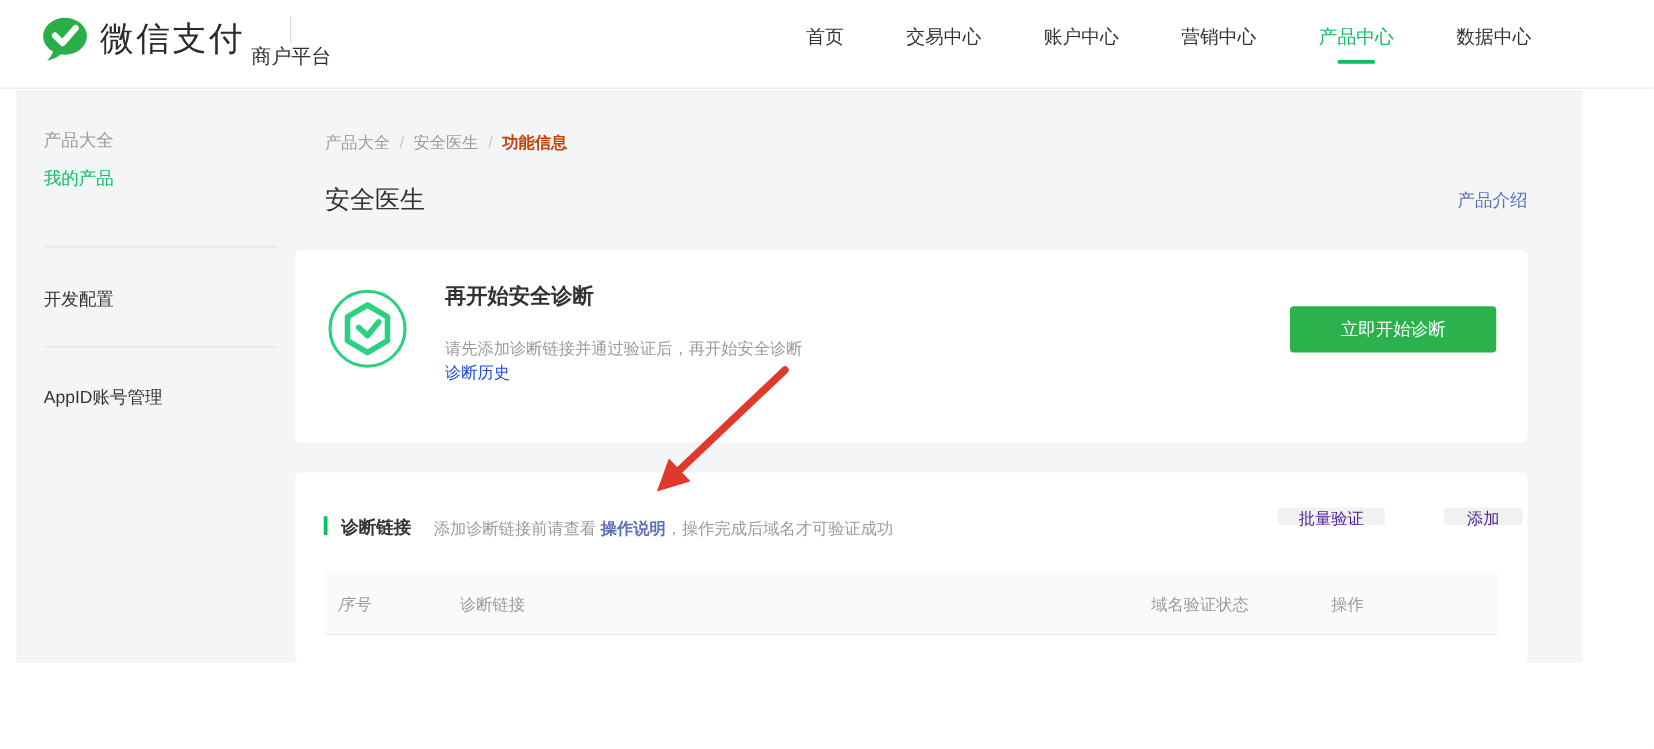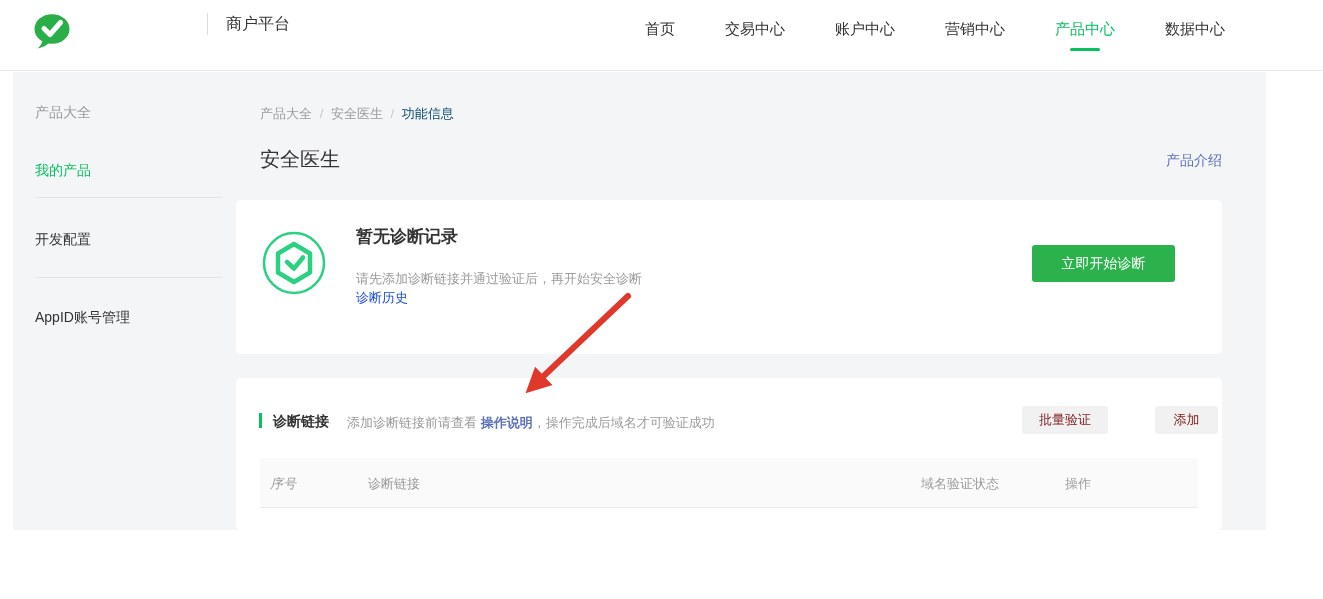--- a/index.html
+++ b/index.html
@@ -27,46 +27,46 @@
   .side-item { position:absolute; left:22px; font-size:14px; color:#333; cursor:pointer; white-space:nowrap; }
   .side-item.muted { color:#9b9b9b; }
   .side-item.active { color:#07c160; }
   .side-div { position:absolute; left:22px; width:187px; height:1px; background:#e4e4e4; }
 
   
   .crumbs { position:absolute; left:247px; top:33px; font-size:13px; color:#9b9b9b; }
   .crumbs span { margin-right:4px; }
   .crumb { cursor:pointer; }
   .crumb-sep { color:#c8c8c8; }
-  .crumb-cur { color:#0c4a6e; font-weight:normal; }
+  .crumb-cur { color:#c2410c; font-weight:bold; }
   .page-title { position:absolute; left:247px; top:74px; font-size:20px; color:#333; }
   .intro-link { position:absolute; right:44px; top:80px; font-size:14px; color:#5c70b8; cursor:pointer; }
 
   
   .card { position:absolute; left:223px; width:986px; background:#fff; border-radius:5px; }
   .card1 { top:128px; height:154px; }
   .card2 { top:306px; height:152px; }
 
   
   .icon-circle { position:absolute; left:26px; top:31px; width:64px; height:64px; }
   .c1-title { position:absolute; left:120px; top:25px; font-size:17px; font-weight:600; color:#333; }
   .c1-desc { position:absolute; left:120px; top:70px; font-size:13px; color:#9b9b9b; }
   .c1-link { position:absolute; left:120px; top:89px; font-size:13px; color:#1d4ed8; cursor:pointer; }
-  .primary-btn { position:absolute; left:796px; top:45px; width:143px; height:37px;
+  .primary-btn { position:absolute; left:796px; top:45px; width:165px; height:37px;
     background:#2bb24c; border:none; border-radius:3px; color:#fff; font-size:14px;
     display:flex; align-items:center; justify-content:center; cursor:pointer;
     font-family:inherit; }
 
   
   .sec-bar { position:absolute; left:23px; top:35px; width:3px; height:15px; background:#07c160; }
   .sec-title { position:absolute; left:37px; top:35px; font-size:14px; font-weight:bold; color:#333; }
   .sec-tip { position:absolute; left:111px; top:36px; font-size:13px; color:#9b9b9b; white-space:nowrap; }
   .tip-link { color:#5c70b8; font-weight:bold; cursor:pointer; }
-  .ghost-btn { position:absolute; top:28px; height:28px; background:#f1f1f1; border:none;
-    border-radius:3px; color:#7f1d1d; font-size:13px; cursor:pointer; font-family:inherit; }
+  .ghost-btn { position:absolute; top:28px; height:14px; background:#f1f1f1; border:none;
+    border-radius:3px; color:#4c1d95; font-size:13px; cursor:pointer; font-family:inherit; }
   .btn-batch { left:786px; width:86px; }
   .btn-add { left:919px; width:63px;font-family:Liberation Mono, monospace; }
   .thead { position:absolute; left:24px; top:80px; width:938px; height:50px;
     background:#fafafa; border-bottom:1px solid #eaeaea; }
   .th { position:absolute; top:17px; font-size:13px; color:#9b9b9b; white-space:nowrap; }
   .th-0 { left:10px;font-style:italic; } .th-1 { left:108px; } .th-2 { left:661px; } .th-3 { left:805px; }
 
   
   .arrow-svg { position:absolute; left:0; top:0; width:1323px; height:599px; pointer-events:none; }
 </style>
@@ -75,39 +75,40 @@
 
 <div id="stage">
 
   <div class="hdr">
     <div class="logo-wrap">
       <svg width="38" height="36" viewBox="0 0 38 36">
         <ellipse cx="19" cy="16" rx="17.5" ry="14.8" fill="#2aae47"></ellipse>
         <path d="M10 27 Q8 33 4.5 35.5 Q12 34 16.5 29.5 Z" fill="#2aae47"></path>
         <path d="M11 15.5 L17 21.5 L27.5 9.5" stroke="#ffffff" stroke-width="5" fill="none" stroke-linecap="round" stroke-linejoin="round"></path>
       </svg>
+      <span class="brand">微信支付</span>
     </div>
-    <div class="logo-wrap" style="left:191px;">
+    <div class="logo-wrap" style="left:201px;flex-direction:column;">
       <div class="hdr-divider"></div>
       <span class="portal">商户平台</span>
     </div>
     <div class="nav">
       <div class="nav-item">首页</div>
       <div class="nav-item">交易中心</div>
       <div class="nav-item">账户中心</div>
       <div class="nav-item">营销中心</div>
       <div class="nav-item active">产品中心</div>
       <div class="nav-item">数据中心</div>
     </div>
   </div>
 
   <div class="band">
 
     <div class="side-item muted" style="top:32px;">产品大全</div>
-    <div class="side-item active" style="top:90px;text-align:center;">我的产品</div>
+    <div class="side-item active" style="top:62px;text-align:center;">我的产品</div>
     <div class="side-div" style="top:125px;"></div>
     <div class="side-item" style="top:159px;">开发配置</div>
     <div class="side-div" style="top:205px;"></div>
     <div class="side-item" style="top:237px;">AppID账号管理</div>
 
     <div class="crumbs">
       <span class="crumb">产品大全</span>
       <span class="crumb-sep">/</span>
       <span class="crumb">安全医生</span>
       <span class="crumb-sep">/</span>
@@ -116,21 +117,21 @@
 
     <div class="page-title">安全医生</div>
     <div class="intro-link">产品介绍</div>
 
     <div class="card card1">
       <svg class="icon-circle" viewBox="0 0 64 64">
         <circle cx="32" cy="32" r="30" fill="none" stroke="#2ad181" stroke-width="2.5"></circle>
         <path d="M32 13 L48 22.5 L48 41.5 L32 51 L16 41.5 L16 22.5 Z" fill="none" stroke="#2ad181" stroke-width="4.5" stroke-linejoin="round"></path>
         <path d="M25 31 L32 37.5 L41 26.5" fill="none" stroke="#2ad181" stroke-width="4.5" stroke-linecap="round" stroke-linejoin="round"></path>
       </svg>
-      <div class="c1-title">暂无诊断记录</div>
+      <div class="c1-title">再开始安全诊断</div>
       <div class="c1-desc">请先添加诊断链接并通过验证后，再开始安全诊断</div>
       <div class="c1-link">诊断历史</div>
       <button class="primary-btn">立即开始诊断</button>
     </div>
 
     <div class="card card2">
       <div class="sec-bar"></div>
       <div class="sec-title">诊断链接</div>
       <div class="sec-tip">
         <span>添加诊断链接前请查看 </span><span class="tip-link">操作说明</span><span>，操作完成后域名才可验证成功</span>

